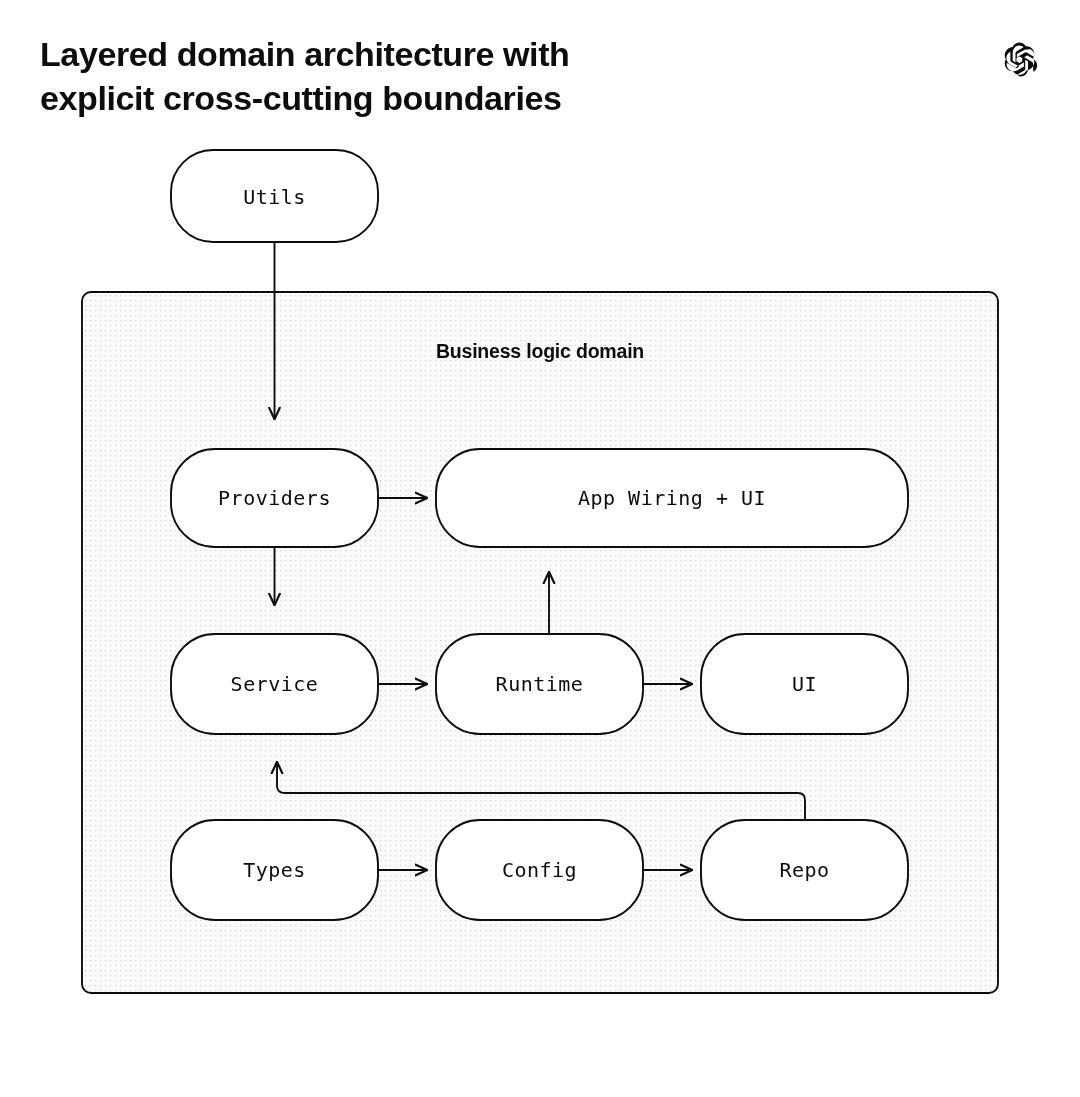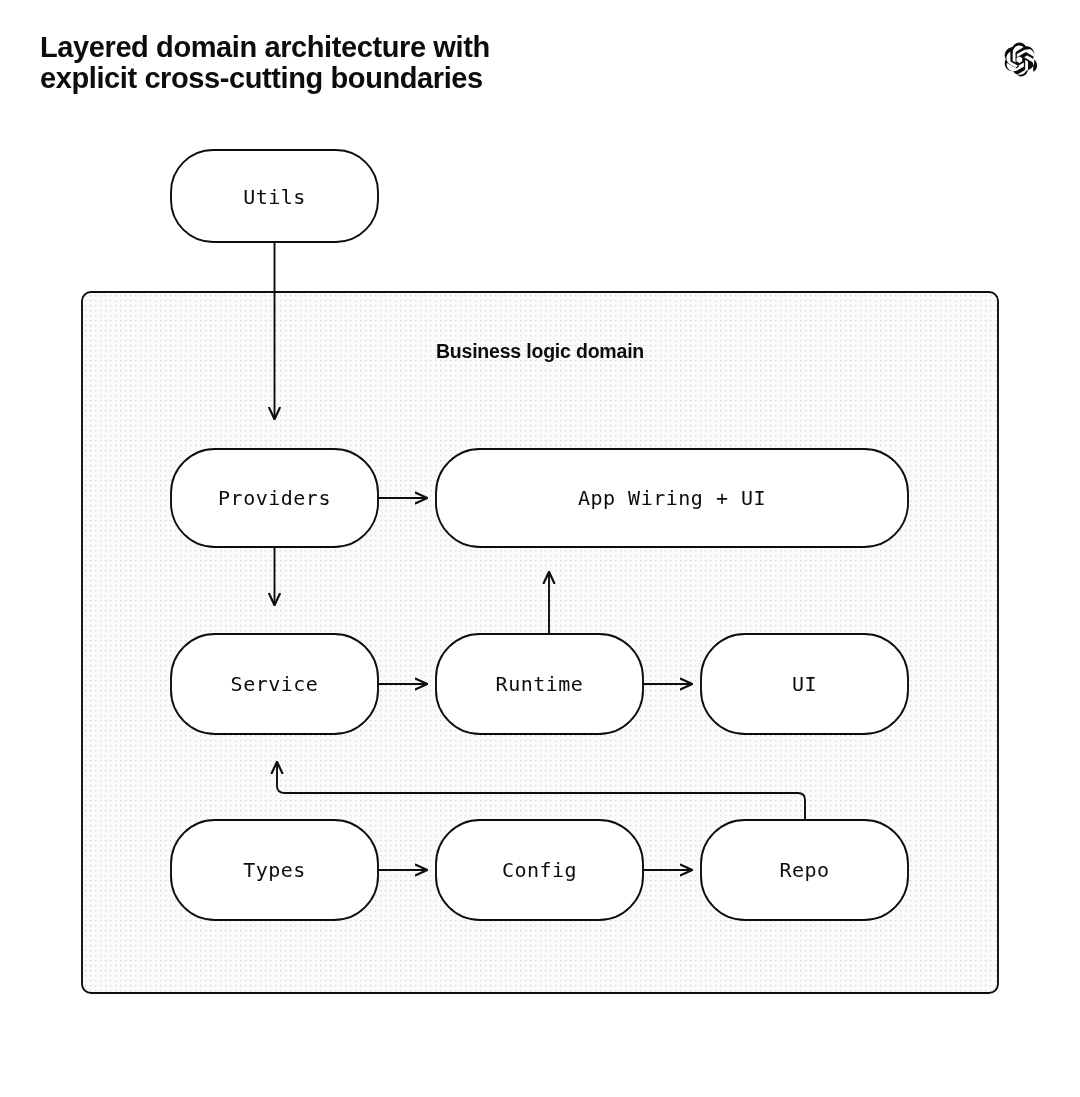--- a/index.html
+++ b/index.html
@@ -15,22 +15,22 @@
     overflow: hidden;
   }
 
   #page-title {
     position: absolute;
     left: 40px;
     top: 32px;
     width: 620px;
     font-family: "Liberation Sans", sans-serif;
     font-weight: bold;
-    font-size: 29px;
-    line-height: 31px;
+    font-size: 34px;
+    line-height: 44px;
     letter-spacing: -0.4px;
     color: #0d0d0d;
     white-space: pre-line;
   }
 
   #brand-logo {
     position: absolute;
     right: 40px;
     top: 38px;
     width: 42px;

